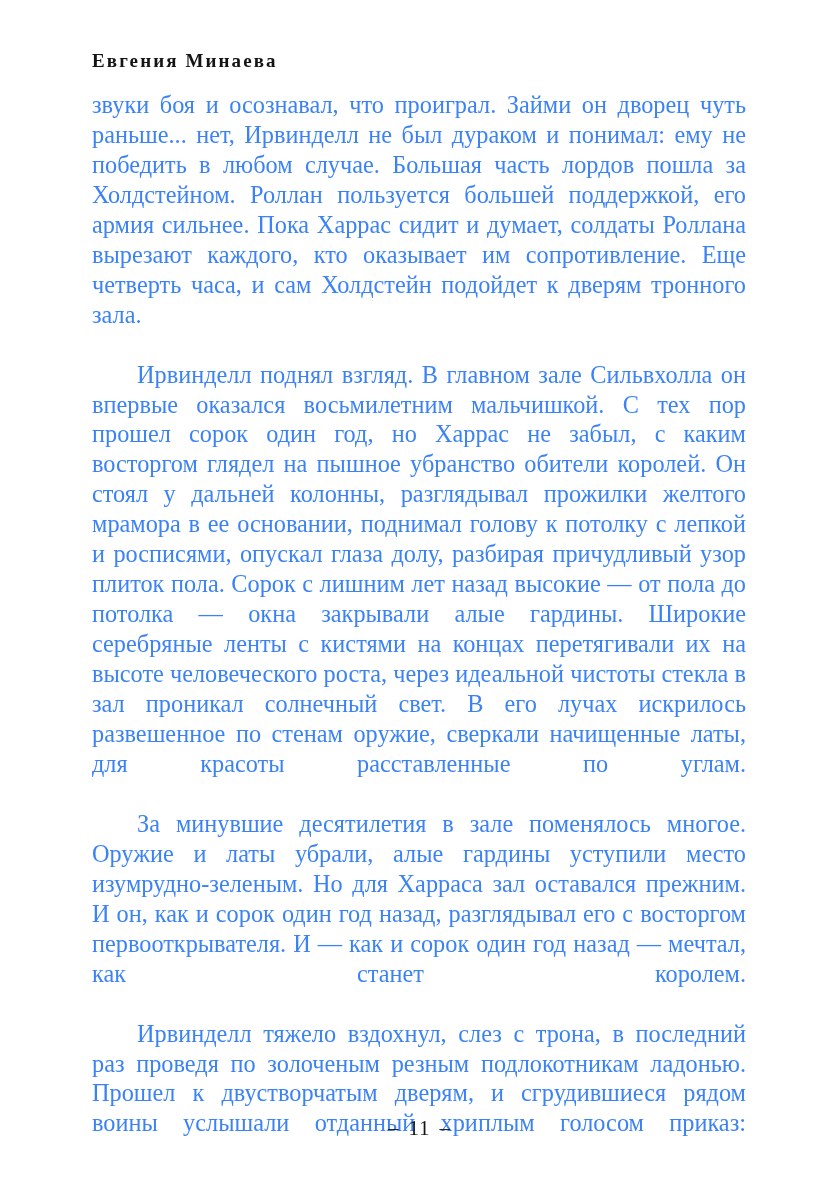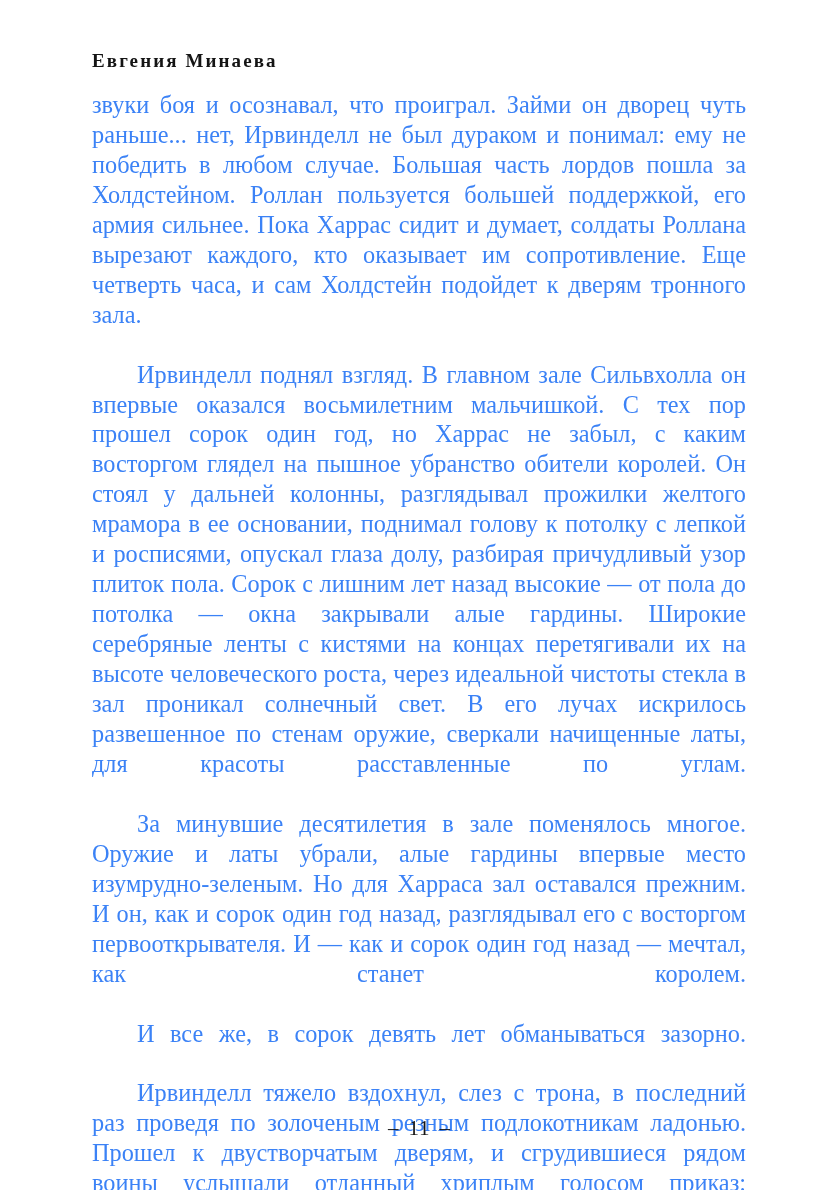--- a/index.html
+++ b/index.html
@@ -87,22 +87,21 @@
 </head>
 <body>
 
 <div class="page">
 
   <div class="running-head">Евгения Минаева</div>
 
   <div class="text-column">
     <p class="body-par no-indent">звуки боя и осознавал, что проиграл. Займи он дворец чуть раньше... нет, Ирвинделл не был дураком и понимал: ему не победить в любом случае. Большая часть лордов пошла за Холдстейном. Роллан пользуется большей поддержкой, его армия сильнее. Пока Харрас сидит и думает, солдаты Роллана вырезают каждого, кто оказывает им сопротивление. Еще четверть часа, и сам Холдстейн подойдет к дверям тронного зала.</p>
     <p class="body-par">Ирвинделл поднял взгляд. В главном зале Сильвхолла он впервые оказался восьмилетним мальчишкой. С тех пор прошел сорок один год, но Харрас не забыл, с каким восторгом глядел на пышное убранство обители королей. Он стоял у дальней колонны, разглядывал прожилки желтого мрамора в ее основании, поднимал голову к потолку с лепкой и росписями, опускал глаза долу, разбирая причудливый узор плиток пола. Сорок с лишним лет назад высокие — от пола до потолка — окна закрывали алые гардины. Широкие серебряные ленты с кистями на концах перетягивали их на высоте человеческого роста, через идеальной чистоты стекла в зал проникал солнечный свет. В его лучах искрилось развешенное по стенам оружие, сверкали начищенные латы, для красоты расставленные по углам.</p>
-    <p class="body-par">За минувшие десятилетия в зале поменялось многое. Оружие и латы убрали, алые гардины впервые место изумрудно-зеленым. Но для Харраса зал оставался прежним. И он, как и сорок один год назад, разглядывал его с восторгом первооткрывателя. И — как и сорок один год назад — мечтал, как станет королем.</p>
-    <p class="body-par">И все же, в сорок девять лет обманываться зазорно.</p>
+    <p class="body-par">За минувшие десятилетия в зале поменялось многое. Оружие и латы убрали, алые гардины уступили место изумрудно-зеленым. Но для Харраса зал оставался прежним. И он, как и сорок один год назад, разглядывал его с восторгом первооткрывателя. И — как и сорок один год назад — мечтал, как станет королем.</p>
     <p class="body-par">Ирвинделл тяжело вздохнул, слез с трона, в последний раз проведя по золоченым резным подлокотникам ладонью. Прошел к двустворчатым дверям, и сгрудившиеся рядом воины услышали отданный хриплым голосом приказ:</p>
   </div>
 
   <div class="folio">
     <span class="dash">–</span><span>11</span><span class="dash">–</span>
   </div>
 
 </div>
 
 </body></html>

